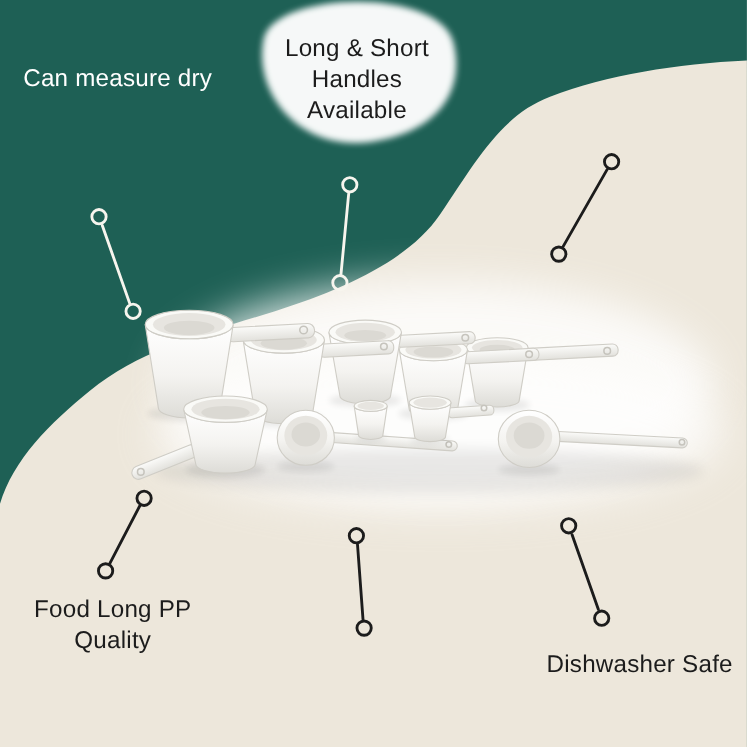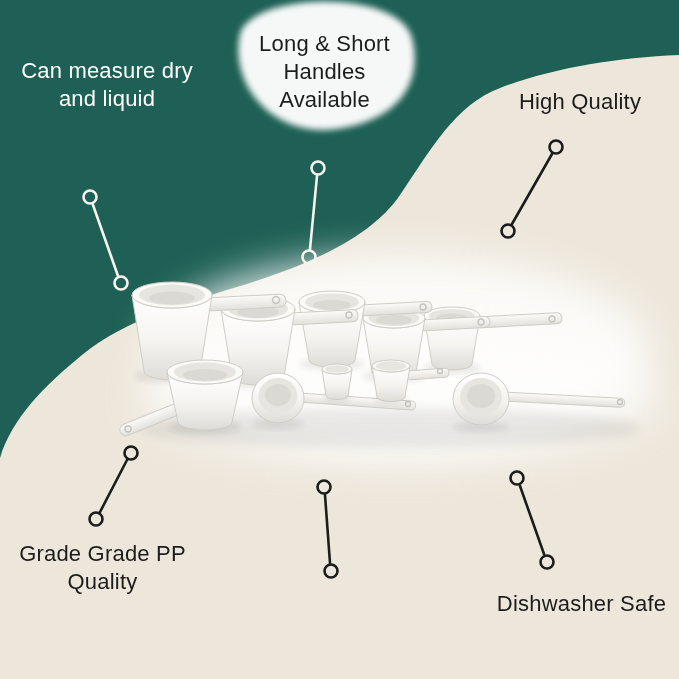--- a/index.html
+++ b/index.html
@@ -204,35 +204,31 @@
       <g class="conn conn-dark">
         <circle cx="517" cy="478" r="6.5"></circle>
           <line x1="520" y1="486" x2="544" y2="554"></line>
           <circle cx="547" cy="562" r="6.5"></circle>
       </g>
     </g>
   </svg>
 
   <div class="callout light" style="left:2px;top:57px;width:210px">
     <span>Can measure dry</span>
-    <span>and liquid</span>
   </div>
 
   <div class="callout" style="left:227px;top:30px;width:195px">
     <span>Long &amp; Short</span>
     <span>Handles</span>
     <span>Available</span>
   </div>
 
-  <div class="callout" style="left:495px;top:88px;width:170px">
-    <span>High Quality</span>
-  </div>
 
   <div class="callout" style="left:5px;top:540px;width:195px">
-    <span>Grade Grade PP</span>
+    <span>Food Long PP</span>
     <span>Quality</span>
   </div>
 
   <div class="callout" style="left:212px;top:600px;width:240px">
   </div>
 
   <div class="callout" style="left:474px;top:590px;width:215px">
     <span>Dishwasher Safe</span>
   </div>
 

